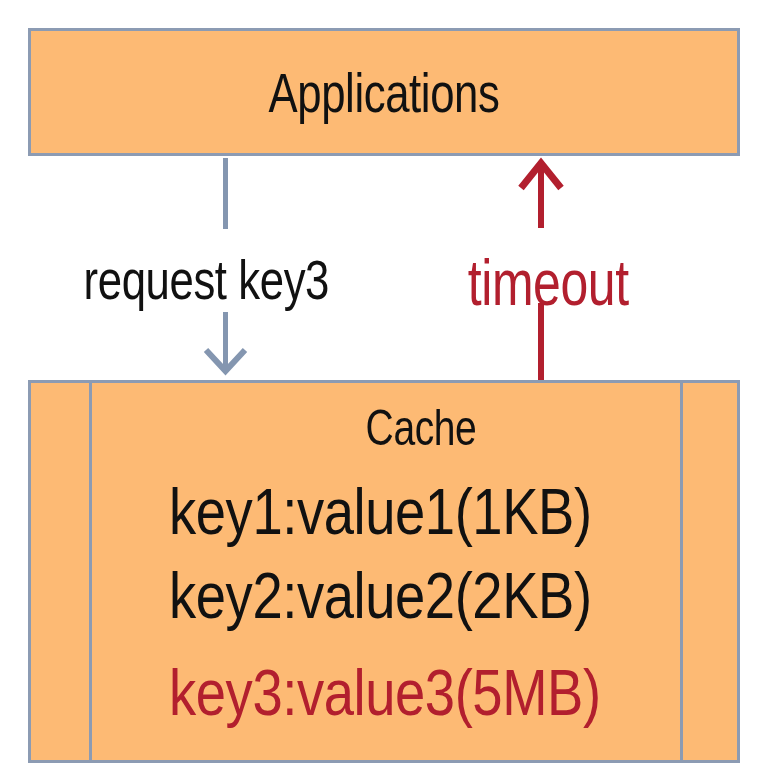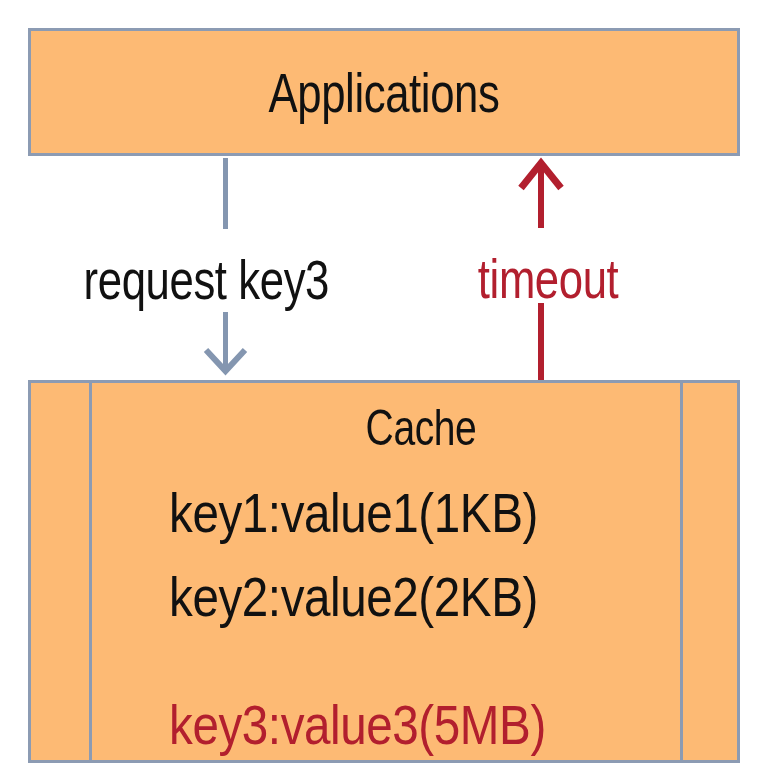--- a/index.html
+++ b/index.html
@@ -42,36 +42,36 @@
     white-space:nowrap;
   }
   .condensed{
     display:inline-block;
     transform:scaleX(.78);
     transform-origin:center center;
     letter-spacing:-.5px;
   }
   .app-title{font-size:56px;}
   .request-label{left:70px;top:247px;width:272px;height:56px;font-size:56px;color:var(--ink);}
-  .timeout-label{left:468px;top:246px;width:160px;height:56px;font-size:56px;color:var(--red);}
+  .timeout-label{left:468px;top:246px;width:160px;height:56px;font-size:64px;color:var(--red);}
   .cache-title{
     position:absolute;left:0;top:16px;width:780px;height:54px;
     display:flex;justify-content:center;
     font-size:50px;
   }
   .cache-row{
     position:absolute;left:138px;height:58px;
     display:flex;align-items:center;
-    font-size:56px;white-space:nowrap;
+    font-size:64px;white-space:nowrap;
   }
   .cache-row .condensed{transform:scaleX(.85);transform-origin:left center;}
   .row-0{top:100px;}
   .row-1{top:184px;}
   .row-2{top:281px;}
-  .cache-row.alert{color:var(--red);margin-top:31px;}
+  .cache-row.alert{color:var(--red);}
   .arrows{
     position:absolute;left:0;top:0;width:780px;height:774px;
     pointer-events:none;
   }
 </style>
 </head>
 <body>
 
 <div class="canvas">
 

